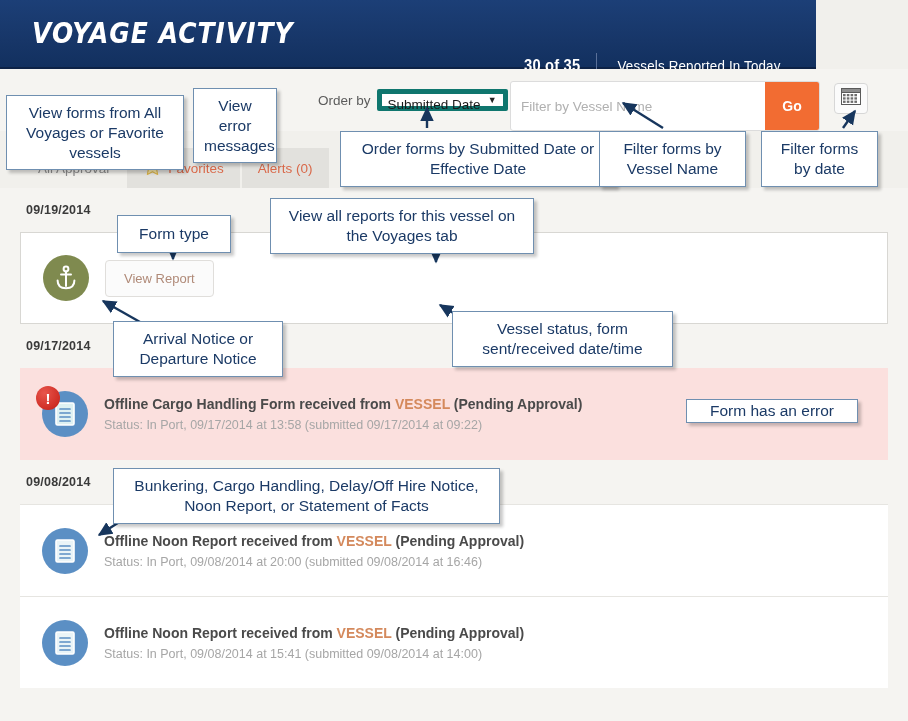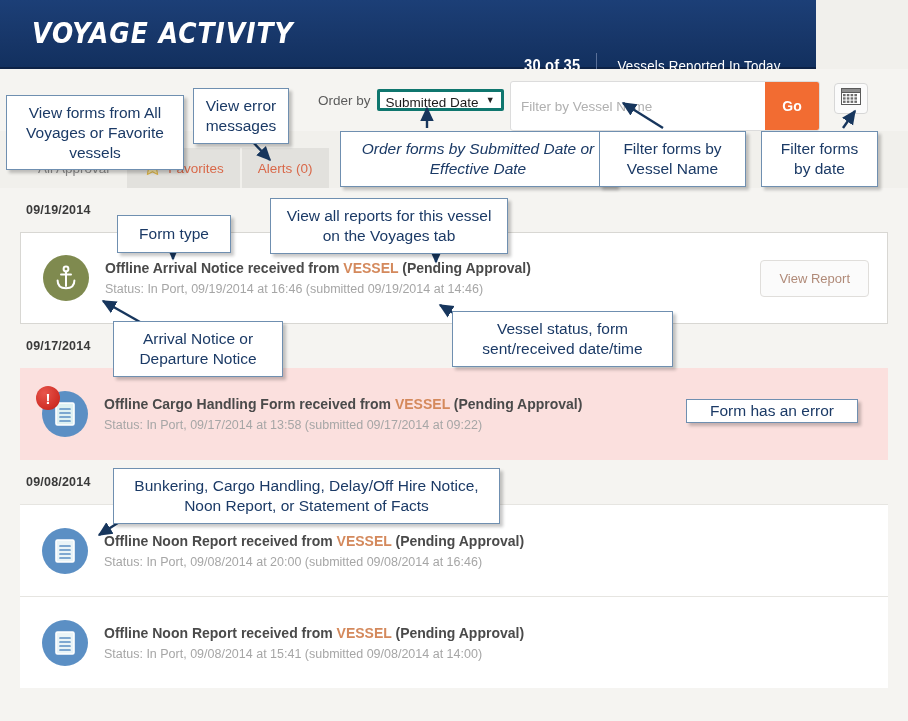--- a/index.html
+++ b/index.html
@@ -84,21 +84,21 @@
   .orderby-label {
     font-size: 13.5px;
     color: #5b5b5b;
     margin-right: 6px;
   }
   .orderby-select {
     position: relative;
     height: 22px;
     min-width: 118px;
     background: #ffffff;
-    border: 3px solid #0f766e;
+    border: 5px solid #0f766e;
     border-radius: 2px;
     font-size: 13.5px;
     color: #1a1a1a;
     padding: 2px 22px 2px 6px;
     line-height: 18px;
     white-space: nowrap;
   }
   .orderby-select .caret {
     position: absolute;
     right: 6px; top: 50%;
@@ -378,26 +378,20 @@
           <svg width="24" height="26" viewBox="0 0 24 26">
             <g stroke="#ffffff" stroke-width="2" fill="none" stroke-linecap="round">
               <circle cx="12" cy="4" r="2.4"></circle>
               <line x1="12" y1="6.6" x2="12" y2="21"></line>
               <line x1="7" y1="9.5" x2="17" y2="9.5"></line>
               <path d="M3.6 15.5 C3.6 21.2 7.6 23.2 12 23.2 C16.4 23.2 20.4 21.2 20.4 15.5"></path>
             </g>
           </svg>
         </div>
       </div>
-      <div class="card-text">
-        <div class="card-title">
-          <span>Offline Arrival Notice received from </span><span class="vessel">VESSEL</span><span> (Pending Approval)</span>
-        </div>
-        <div class="card-status">Status: In Port, 09/19/2014 at 16:46 (submitted 09/19/2014 at 14:46)</div>
-      </div>
       <button class="view-report-btn">View Report</button>
     </div>
 
     <div class="date-header">09/17/2014</div>
     <div class="card error">
       <div class="card-icon">
         <div class="circle doc-err">
           <svg width="22" height="26" viewBox="0 0 22 26">
             <rect x="2" y="2" width="18" height="22" rx="1.5" fill="#dff1f2" stroke="#ffffff" stroke-width="1.6"></rect>
             <g stroke="#5b8fc4" stroke-width="1.7" stroke-linecap="round">
@@ -481,31 +475,31 @@
       <path d="M 173,233 L 173,259"></path>
       <path d="M 436,233 L 436,262"></path>
       <path d="M 140,322 L 103,301"></path>
       <path d="M 470,323 L 440,305"></path>
       <path d="M 135,512 L 99,535"></path>
     </g>
   </svg>
 
   <div class="callout" style="left:6px; top:71px; width:178px;margin-top:24px;">View forms from All Voyages or Favorite vessels</div>
 
-  <div class="callout" style="left:193px; top:88px; width:96px;">View error messages</div>
-
-  <div class="callout" style="left:340px; top:131px; width:276px;font-style:italic;">Order forms by Submitted Date or Effective Date</div>
+  <div class="callout" style="left:193px; top:88px; width:84px;">View error messages</div>
+
+  <div class="callout" style="left:340px; top:131px; width:276px;">Order forms by Submitted Date or Effective Date</div>
 
   <div class="callout" style="left:599px; top:131px; width:147px;">Filter forms by Vessel Name</div>
 
   <div class="callout" style="left:761px; top:131px; width:117px;">Filter forms by date</div>
 
   <div class="callout" style="left:117px; top:215px; width:114px; padding:8px 10px;">Form type</div>
 
-  <div class="callout" style="left:270px; top:198px; width:238px;">View all reports for this vessel on the Voyages tab</div>
+  <div class="callout" style="left:270px; top:198px; width:264px;">View all reports for this vessel on the Voyages tab</div>
 
   <div class="callout" style="left:452px; top:311px; width:221px;">Vessel status, form sent/received date/time</div>
 
   <div class="callout" style="left:113px; top:321px; width:170px;">Arrival Notice or Departure Notice</div>
 
   <div class="callout" style="left:686px; top:399px; width:172px; padding:1px 10px;">Form has an error</div>
 
   <div class="callout" style="left:113px; top:468px; width:387px;">Bunkering, Cargo Handling, Delay/Off Hire Notice, Noon Report, or Statement of Facts</div>
 
 </div>

